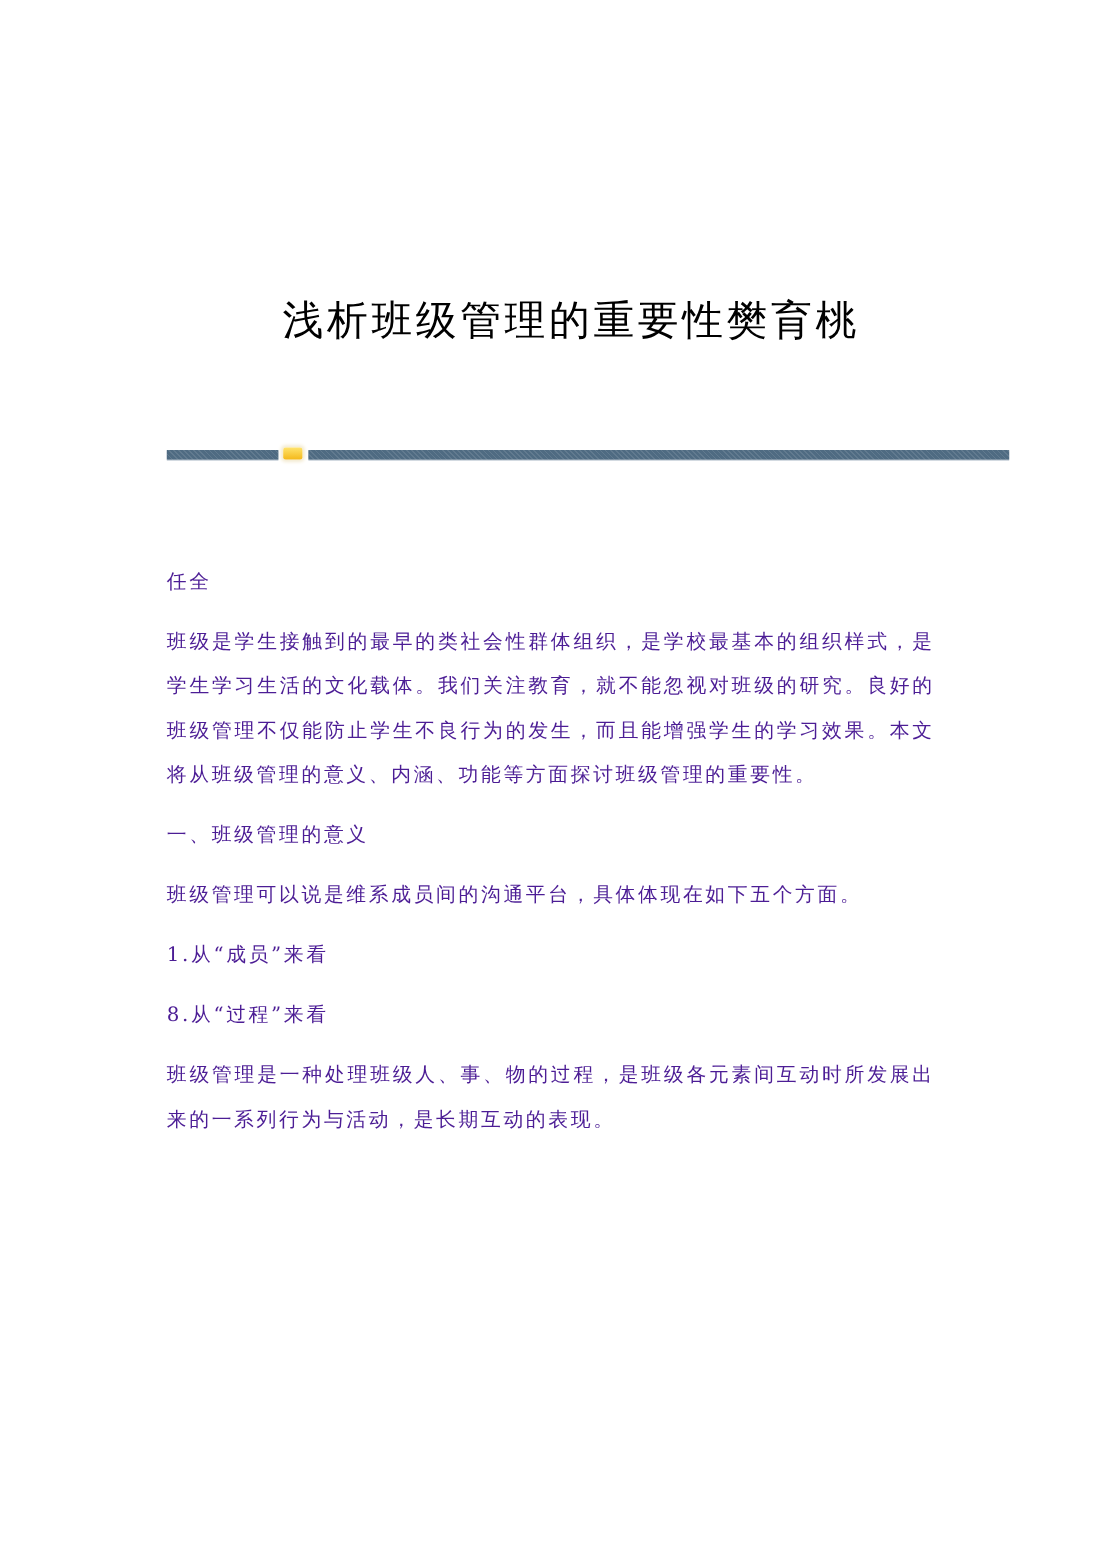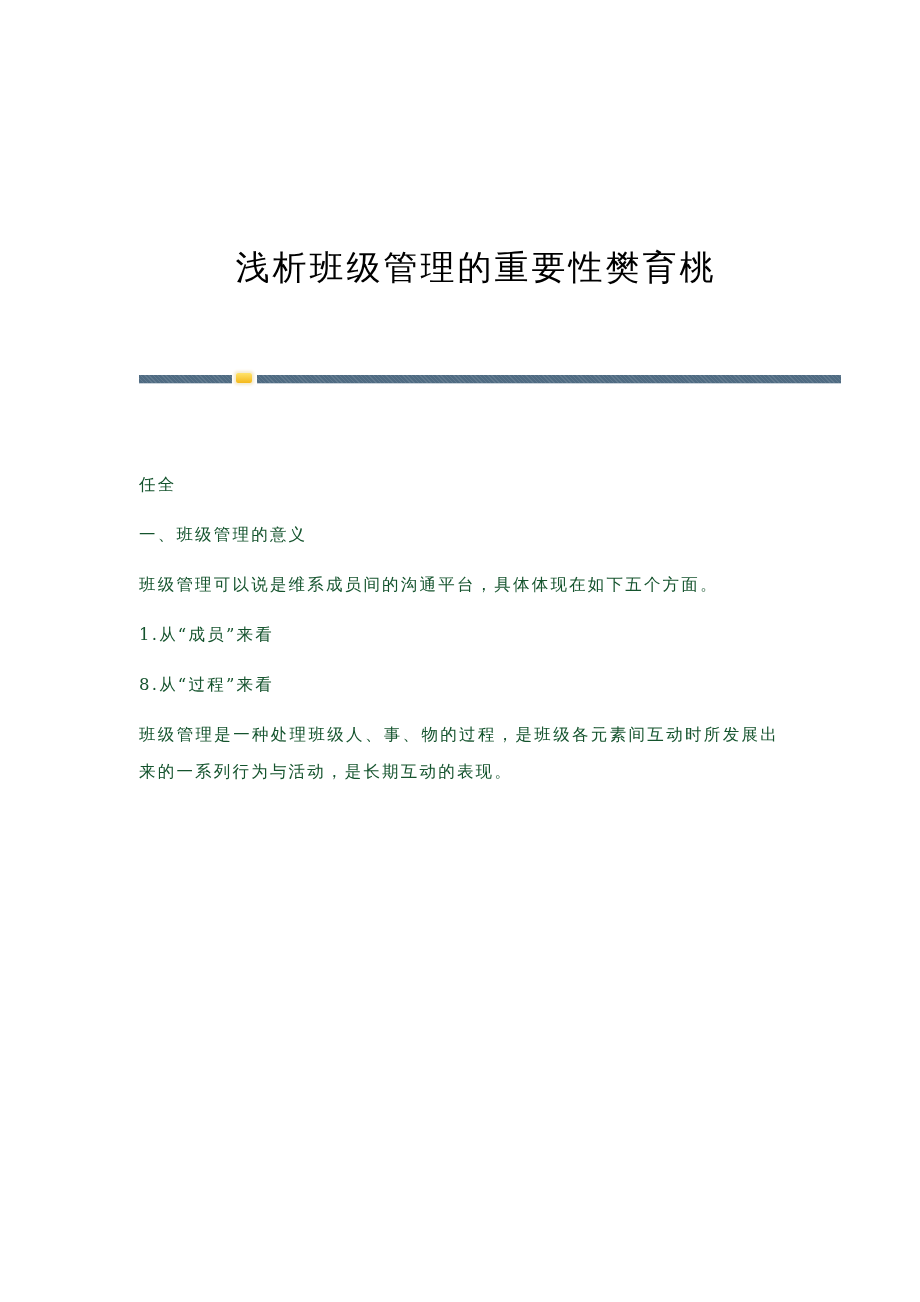--- a/index.html
+++ b/index.html
@@ -73,21 +73,21 @@
       box-shadow: 0 1px 0 #c9d2da;
     }
     .body-text {
       position: absolute;
       left: 139px;
       top: 466px;
       width: 640px;
       font-size: 16.5px;
       line-height: 37px;
       letter-spacing: 2.2px;
-      color: #14532d;
+      color: #4c1d95;
     }
     .body-text p {
       margin: 0 0 13px 0;
       text-align: justify;
     }
   </style>
 </head>
 <body>
 
 <div class="page">
@@ -95,20 +95,21 @@
   <h1 class="doc-title">浅析班级管理的重要性樊育桃</h1>
 
   <div class="separator">
     <div class="sep-left"></div>
     <div class="sep-ornament"></div>
     <div class="sep-right"></div>
   </div>
 
   <div class="body-text">
     <p>任全</p>
+    <p>班级是学生接触到的最早的类社会性群体组织，是学校最基本的组织样式，是学生学习生活的文化载体。我们关注教育，就不能忽视对班级的研究。良好的班级管理不仅能防止学生不良行为的发生，而且能增强学生的学习效果。本文将从班级管理的意义、内涵、功能等方面探讨班级管理的重要性。</p>
     <p>一、班级管理的意义</p>
     <p>班级管理可以说是维系成员间的沟通平台，具体体现在如下五个方面。</p>
     <p>1.从“成员”来看</p>
     <p>8.从“过程”来看</p>
     <p>班级管理是一种处理班级人、事、物的过程，是班级各元素间互动时所发展出来的一系列行为与活动，是长期互动的表现。</p>
   </div>
 
 </div>
 
 </body></html>

